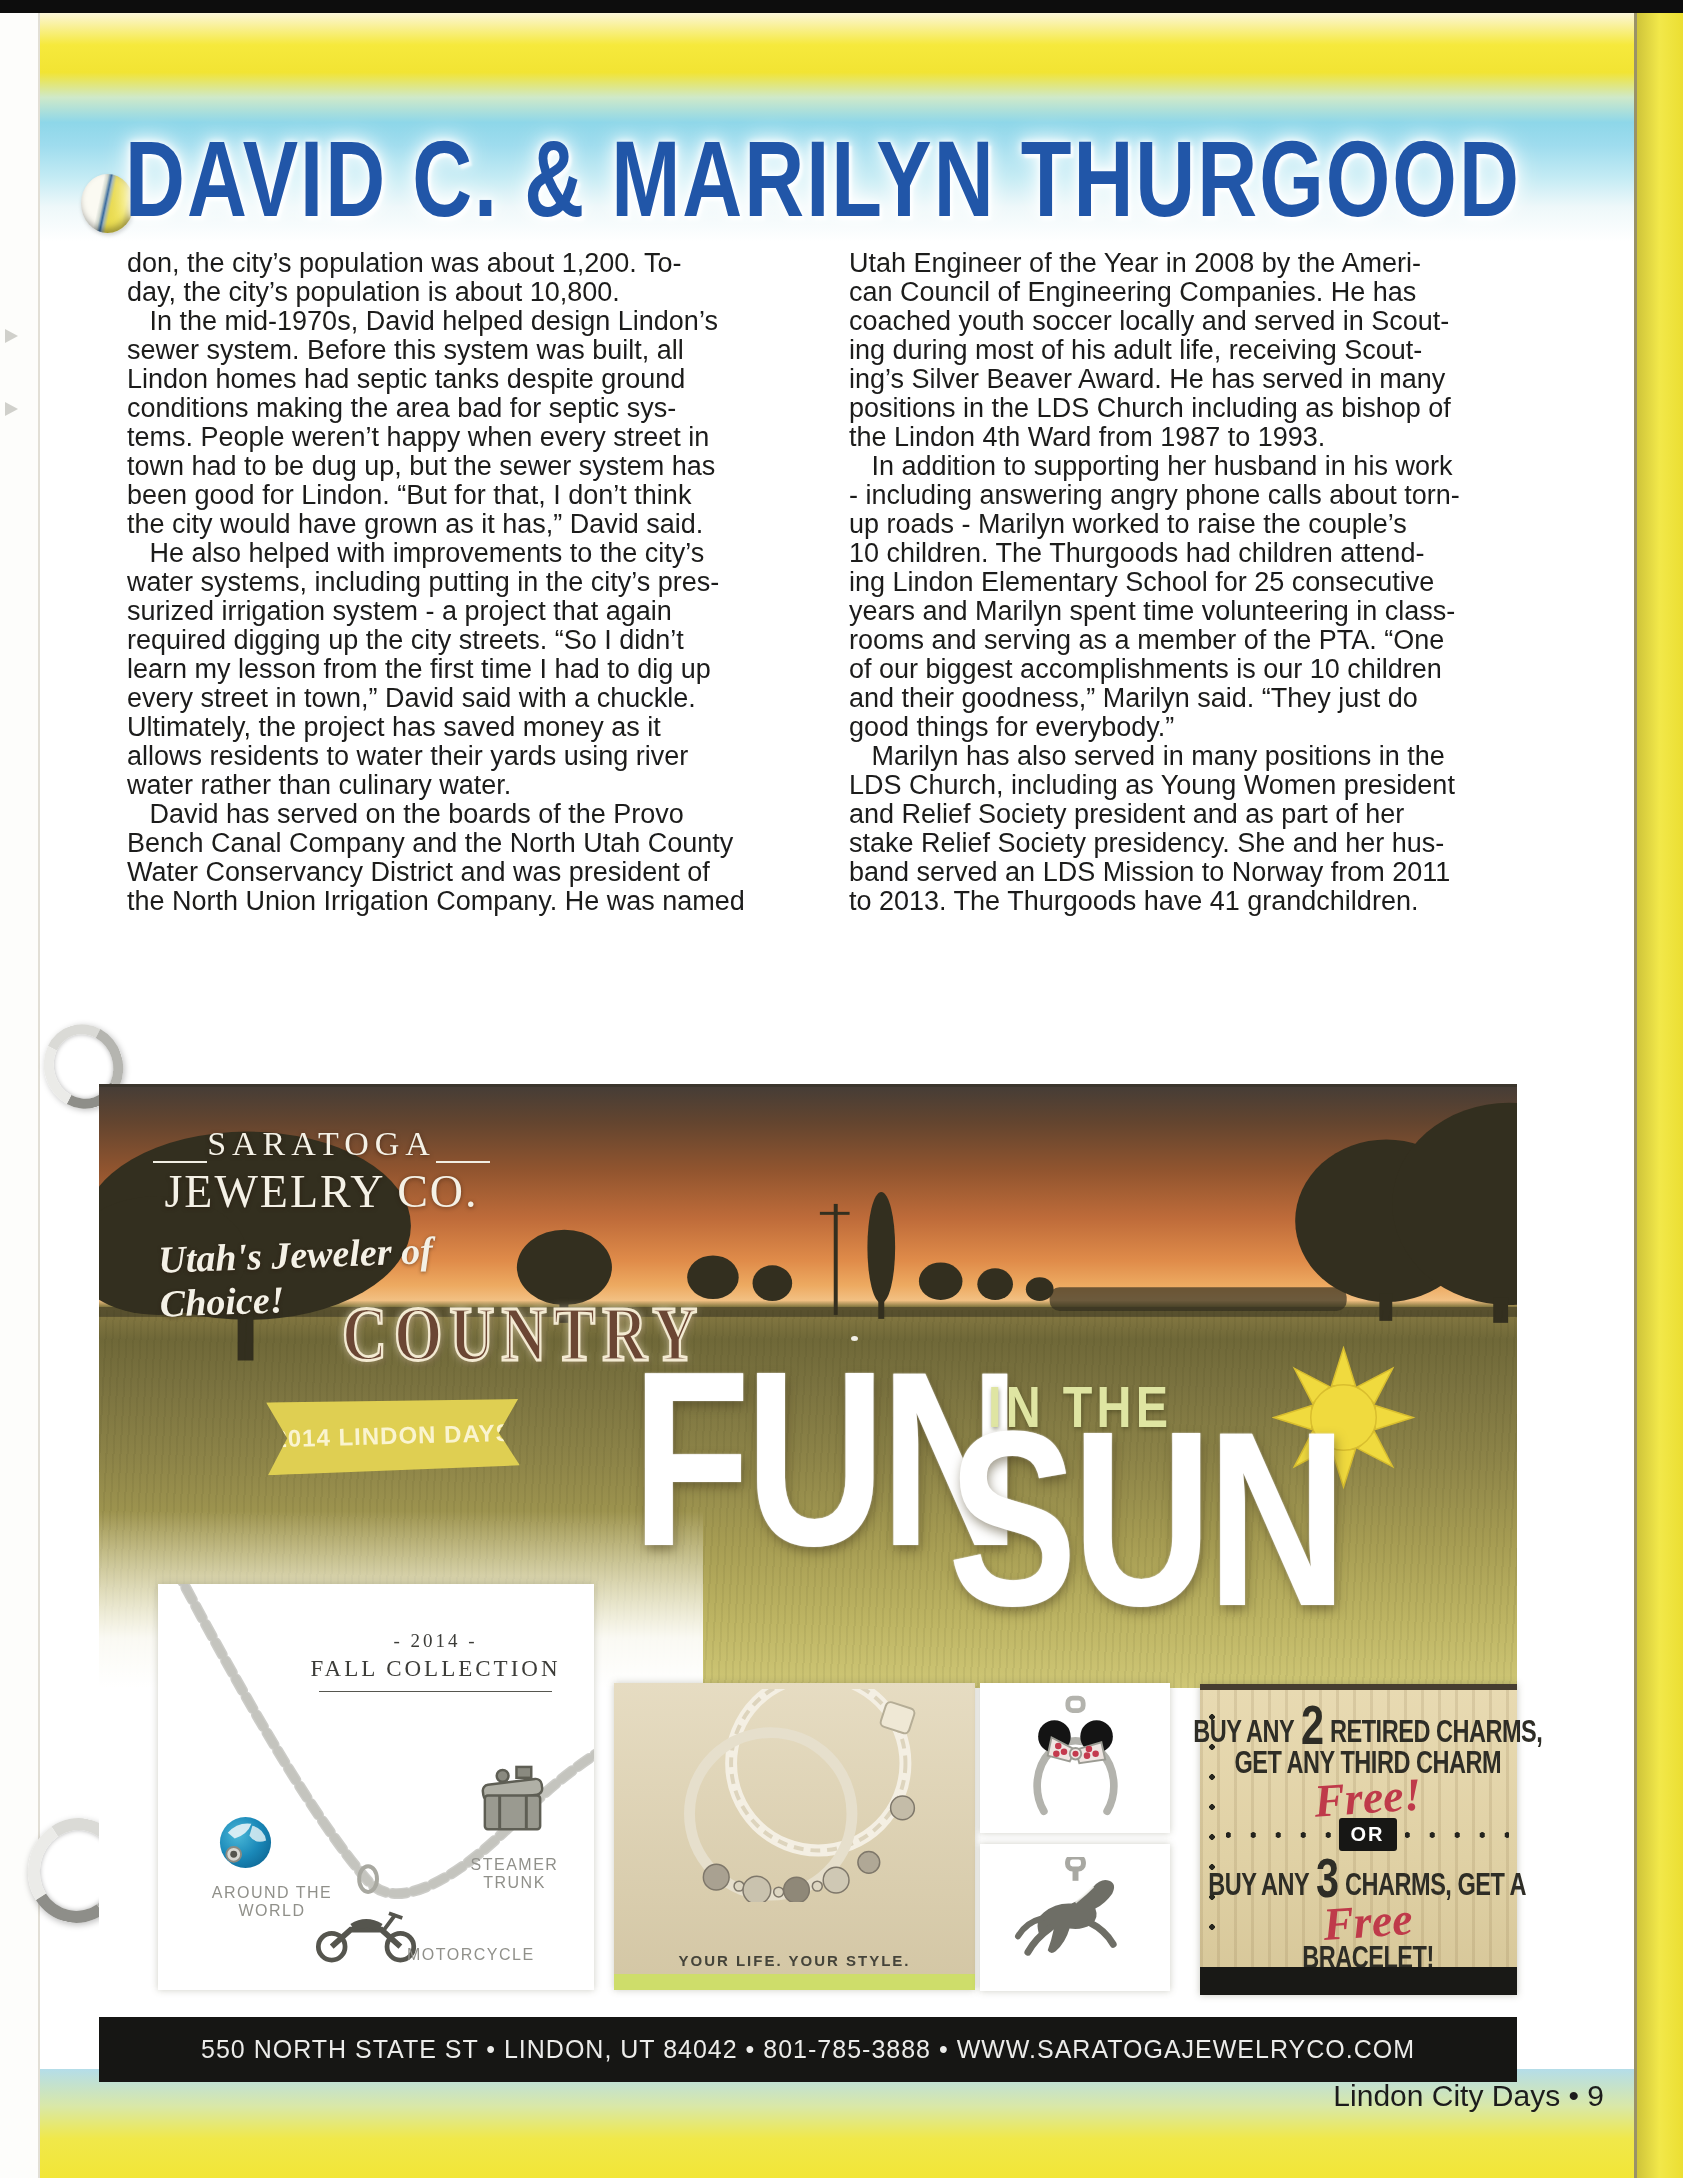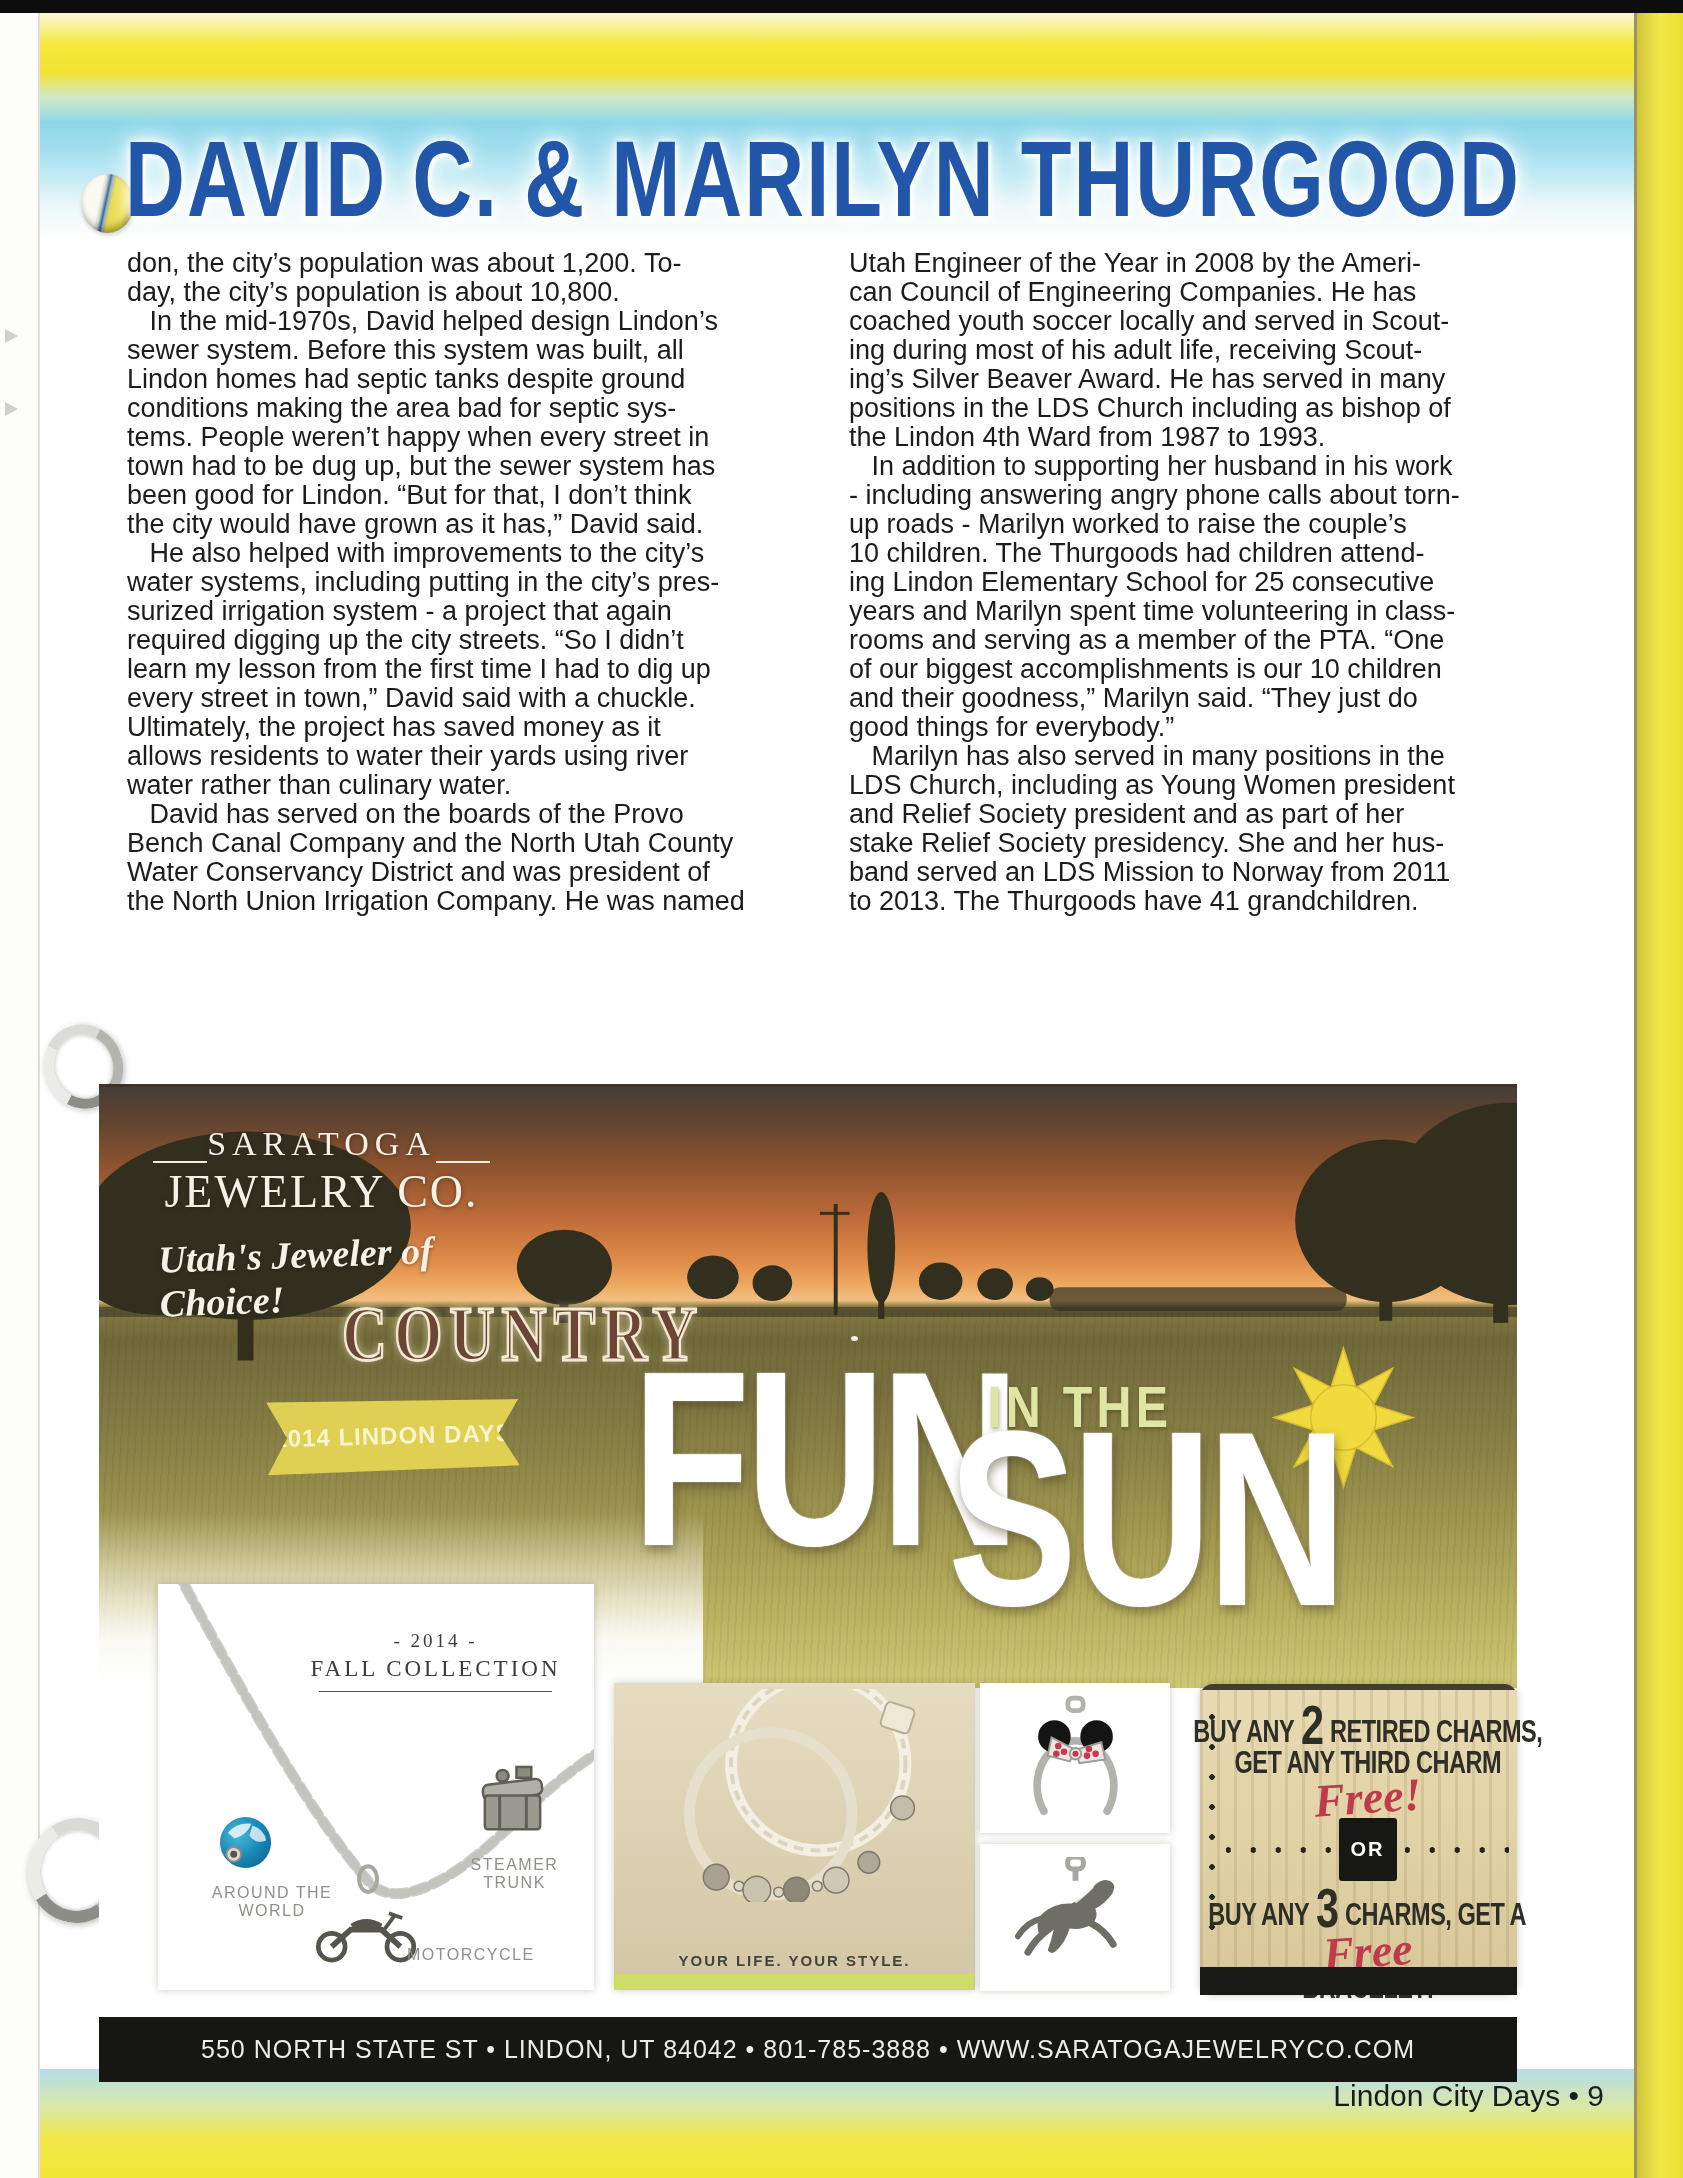--- a/index.html
+++ b/index.html
@@ -95,40 +95,40 @@
   .chamilia-name{left:0;top:220px;width:100%;text-align:center;font-size:40px;font-weight:bold;
     letter-spacing:4px;color:#3c3b33;}
   .chamilia-tag{left:0;top:269px;width:100%;text-align:center;font-size:15px;font-weight:bold;
     letter-spacing:2px;color:#45443a;}
   .chamilia-strip{left:0;bottom:0;width:100%;height:16px;background:var(--chamilia_green,#cedd6a);}
 
   .panel-minnie{left:881px;top:599px;width:190px;height:150px;display:flex;align-items:center;justify-content:center;}
   .panel-horse{left:881px;top:760px;width:190px;height:147px;display:flex;align-items:center;justify-content:center;}
 
   .panel-sign{left:1101px;top:600px;width:317px;height:305px;border-top:6px solid #453c30;
-    background:#e2d3a9;box-shadow:0 0 7px rgba(90,90,60,.35);border-radius:13px;}
+    background:#e2d3a9;box-shadow:0 0 7px rgba(90,90,60,.35);}
   .wood{left:0;top:0;width:100%;height:100%;
     background:repeating-linear-gradient(90deg,rgba(120,95,55,.14) 0 3px,rgba(255,255,255,0) 3px 17px),
       linear-gradient(180deg,#e8dab2 0%,#e0d1a5 55%,#d6c698 100%);}
   .sign-band{left:0;bottom:0;width:100%;height:28px;background:#191916;}
   .dots-v{left:8px;top:12px;width:8px;height:248px;
     background-image:radial-gradient(circle,#27271f 2.6px,rgba(0,0,0,0) 3px);
     background-size:8px 30px;background-repeat:repeat-y;}
   .sign-inner{left:26px;top:8px;width:283px;height:257px;display:flex;flex-direction:column;
     align-items:center;justify-content:space-between;color:#2e2d26;}
   .sign-row{display:flex;align-items:baseline;gap:7px;font-weight:bold;font-size:25px;
     letter-spacing:-0.5px;transform:scale(.94,1.25);white-space:nowrap;}
   .sign-big{font-size:44px;font-weight:bold;position:relative;top:2px;}
   .free{font-family:"Liberation Serif",serif;font-style:italic;font-weight:bold;font-size:46px;
     color:var(--free_red,#bf3a4a);transform:rotate(-4deg);line-height:.9;}
   .or-row{display:flex;align-items:center;width:100%;gap:8px;}
   .dots-h{flex:1;height:6px;background-image:radial-gradient(circle,#23231e 2.6px,rgba(0,0,0,0) 3px);
     background-size:25px 6px;background-repeat:repeat-x;background-position:center;}
   .or-badge{background:#171715;color:#fff;font-weight:bold;font-size:20px;letter-spacing:2px;
-    padding:20px 12px;border-radius:3px;}
+    padding:5px 12px;border-radius:3px;}
 
   .addr-bar{left:0;top:933px;width:1418px;height:65px;background:#161614;color:#ececea;
     font-size:25px;letter-spacing:1px;line-height:65px;text-align:center;}
 
   .page-num{left:1327px;top:2079px;width:277px;text-align:right;font-size:30px;color:#1c1c1c;}
 </style>
 </head>
 <body>
 
 <div class="page">

